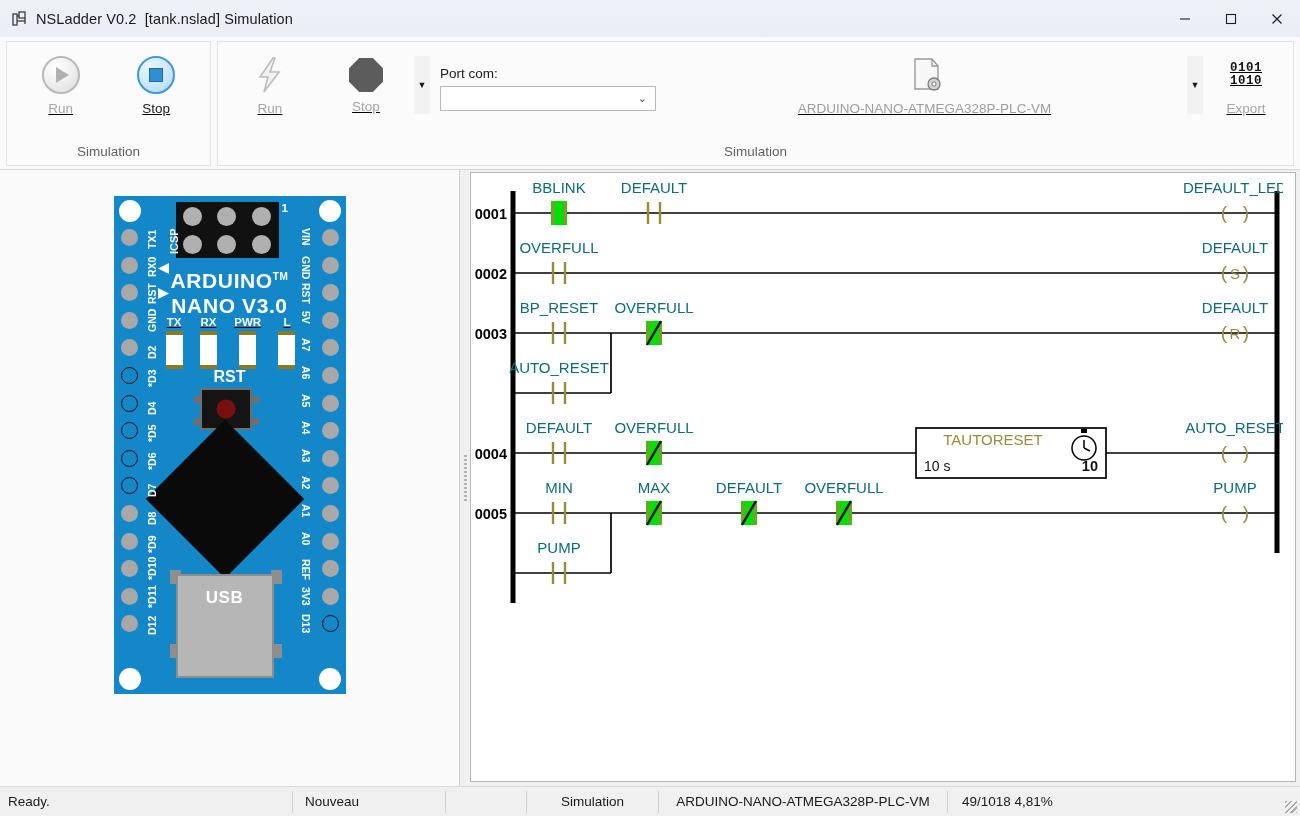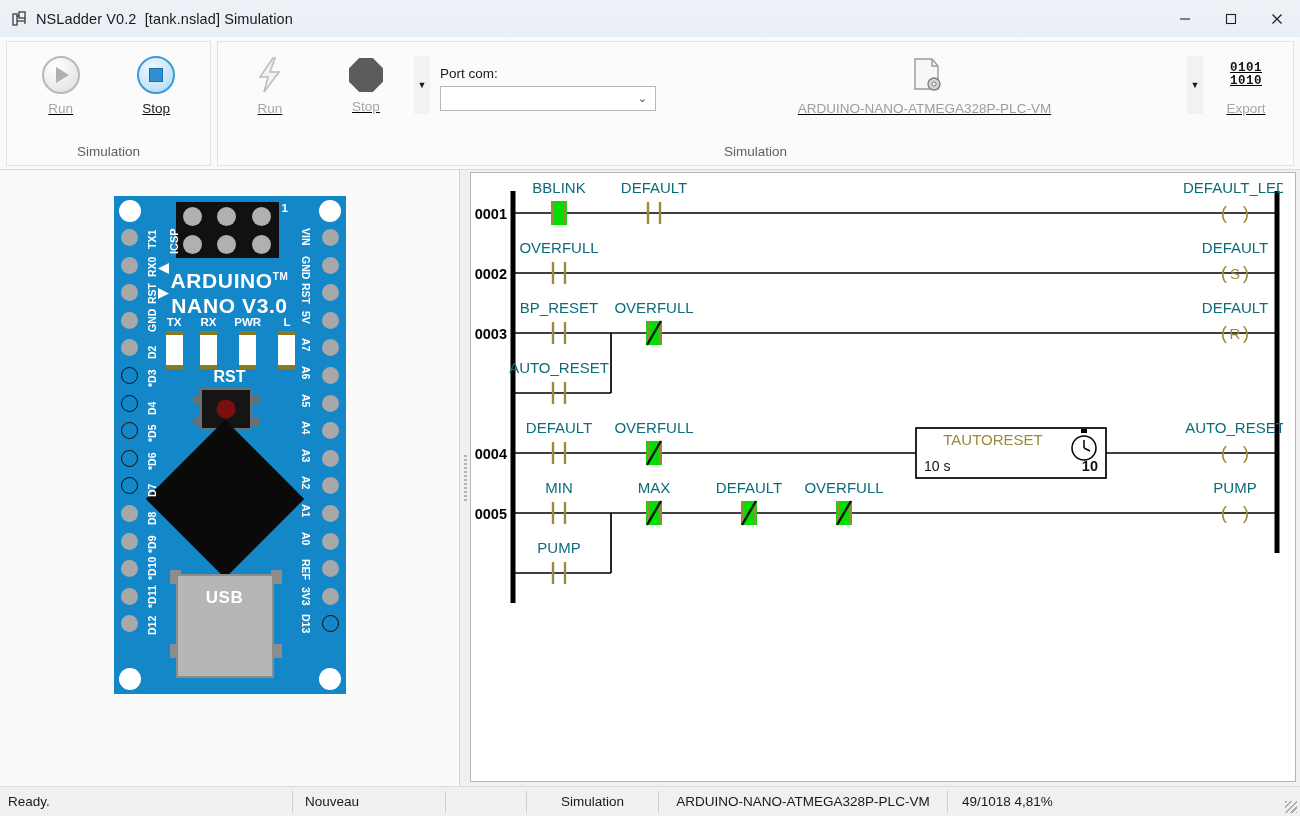--- a/index.html
+++ b/index.html
@@ -222,21 +222,21 @@
     transform: rotate(-90deg); transform-origin: left top;
   }
   .one { position: absolute; left: 168px; top: 6px; color: #fff; font-size: 11.5px; font-weight: bold; }
   .brandtxt {
     position: absolute; left: 0; right: 0; top: 68px;
     text-align: center; color: #ffffff; font-weight: bold;
     font-size: 21px; line-height: 25px; letter-spacing: 0.6px;
   }
   .brandtxt sup { font-size: 10px; vertical-align: super; }
   .ledrow { position: absolute; top: 120px; left: 52px; width: 130px; display: flex; justify-content: space-between; }
-  .ledcell { display: flex; flex-direction: column; align-items: center; }
+  .ledcell { display: flex; flex-direction: column; align-items: center; text-decoration: underline; }
   .ledcell .lname { color:#fff; font-size: 11.5px; font-weight: bold; margin-bottom: 3px; }
   .led { width: 17px; height: 38px; background: #ffffff; border-top: 4px solid #8a7b20; border-bottom: 4px solid #8a7b20; }
   .rstlabel { position: absolute; top: 172px; left: 0; right: 0; text-align: center; color: #fff; font-weight: bold; font-size: 16px; }
   .rstbtn {
     position: absolute; left: 86px; top: 192px; width: 52px; height: 42px;
     background: #151515; border: 2px solid #6f6f6f;
   }
   .rstbtn::after {
     content: ""; position: absolute; left: 50%; top: 50%; transform: translate(-50%,-50%);
     width: 19px; height: 19px; border-radius: 50%; background: #7a0f0f;

